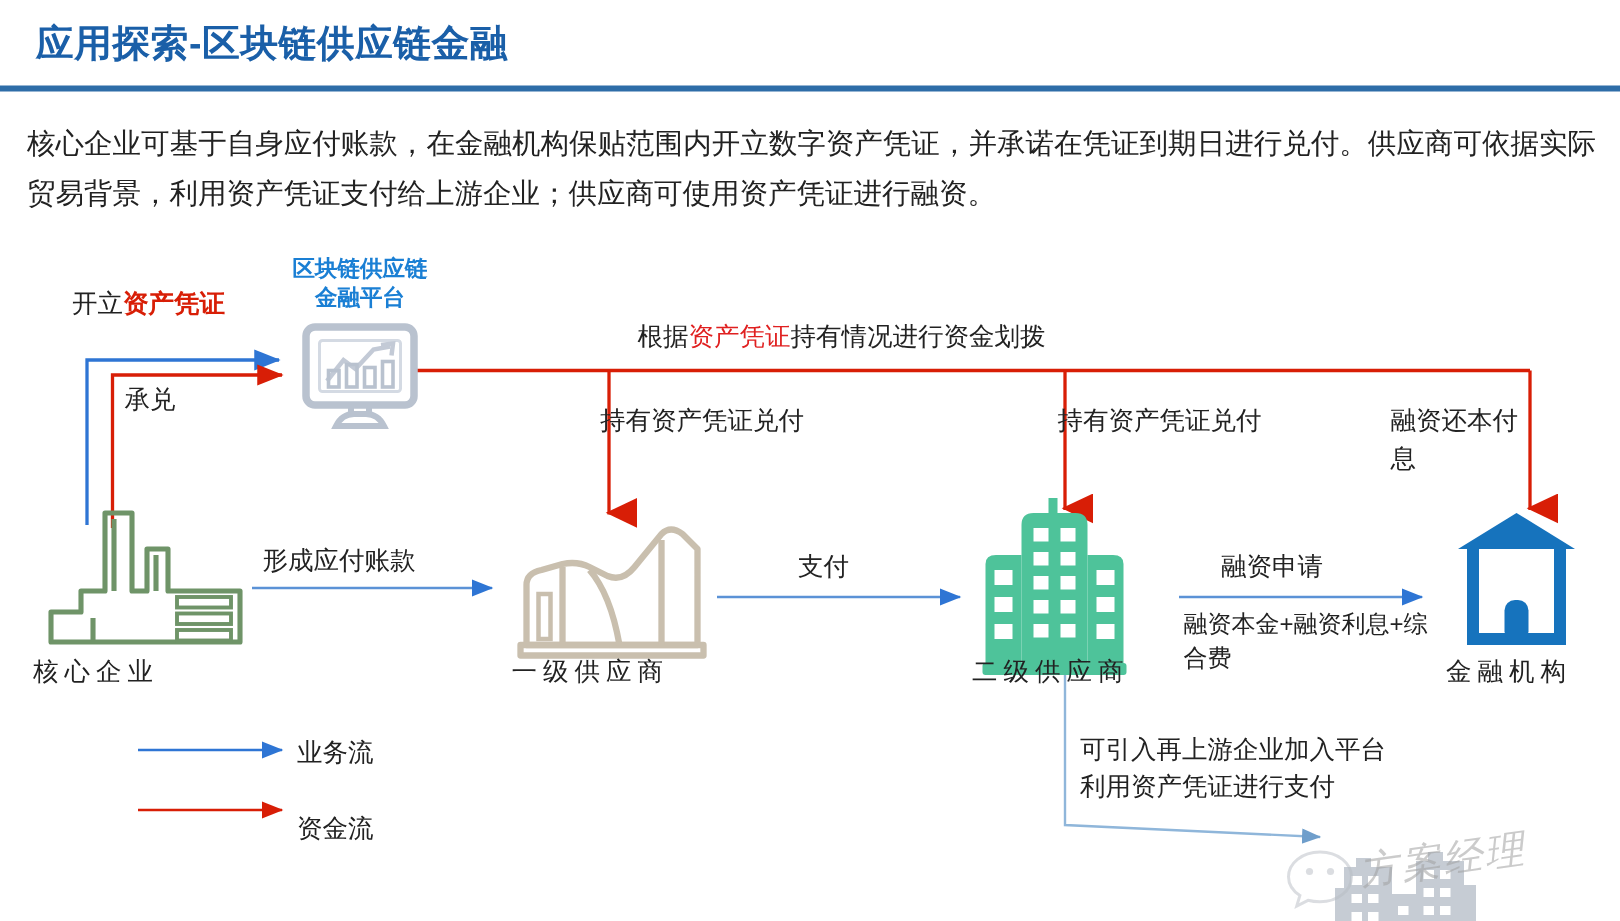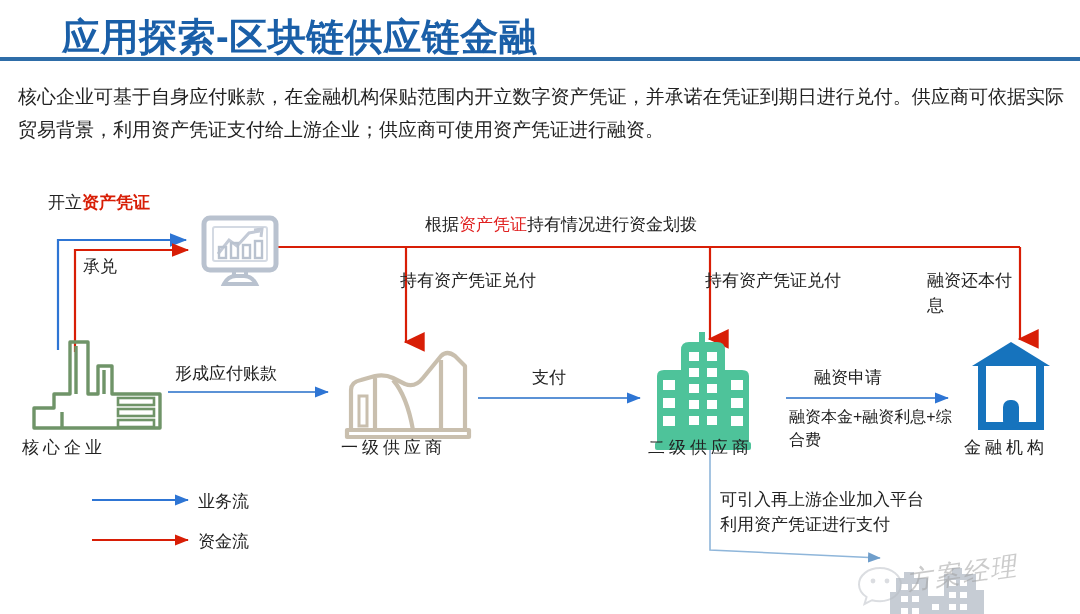--- a/index.html
+++ b/index.html
@@ -14,26 +14,25 @@
     background: #ffffff;
     font-family: "Liberation Sans", "DejaVu Sans", sans-serif;
     overflow: hidden;
   }
 
   
   .title {
     position: absolute;
     left: 24px;
     top: 12px;
-    font-size: 38px;
+    font-size: 25px;
     font-weight: bold;
     color: #1a5fa8;
     letter-spacing: 0.5px;
     white-space: nowrap;
-    margin-left: 38px;
   }
   .title-rule {
     position: absolute;
     left: 0px;
     top: 57px;
     width: 1080px;
     height: 4px;
     background: #2e6da8;
   }
 
@@ -269,20 +268,24 @@
       </g>
 
       <g transform="translate(858,406)" opacity="0.5">
         <path d="M22,2 C10,2 1,9.5 1,18.5 C1,23.5 4,28 8.6,31 L6.5,38 L14,34.2 C16.5,34.9 19.2,35.2 22,35.2
                  C34,35.2 43,27.6 43,18.6 C43,9.6 34,2 22,2 z" fill="none" stroke="#b8bdc4" stroke-width="2"></path>
         <circle cx="15" cy="15" r="2.4" fill="#b8bdc4"></circle>
         <circle cx="29" cy="15" r="2.4" fill="#b8bdc4"></circle>
       </g>
     </svg>
 
+    <div class="platform-title" style="left:178px; top:10px; width:124px;">
+      <span>区块链供应链</span><br>
+      <span>金融平台</span>
+    </div>
 
     <div class="dg-label" style="left:48px; top:32px; font-size:17px;">
       <span>开立</span><span class="red-em">资产凭证</span>
     </div>
 
     <div class="dg-label" style="left:83px; top:96px; font-size:17px;">承兑</div>
 
     <div class="dg-label" style="left:425px; top:54px; font-size:17px;">
       <span>根据</span><span class="red-inline">资产凭证</span><span>持有情况进行资金划拨</span>
     </div>
@@ -303,18 +306,18 @@
     <div class="dg-label wrap" style="left:720px; top:327px; width:213px; font-size:17px; line-height:25px;">可引入再上游企业加入平台利用资产凭证进行支付</div>
 
     <div class="dg-label wrap" style="left:789px; top:245px; width:168px; font-size:16px; line-height:23px;">融资本金+融资利息+综合费</div>
 
     <div class="ent-name" style="left:22px; top:276px;text-align:right;">核心企业</div>
     <div class="ent-name" style="left:341px; top:276px;">一级供应商</div>
     <div class="ent-name" style="left:648px; top:276px;">二级供应商</div>
     <div class="ent-name" style="left:964px; top:276px;">金融机构</div>
 
     <div class="legend-label" style="left:198px; top:330px;text-align:right;">业务流</div>
-    <div class="legend-label" style="left:198px; top:370px;text-align:center;">资金流</div>
+    <div class="legend-label" style="left:198px; top:381px;text-align:center;">资金流</div>
 
     <div class="watermark" style="left:906px; top:396px;">方案经理</div>
 
   </div>
 </div>
 
 </body></html>

